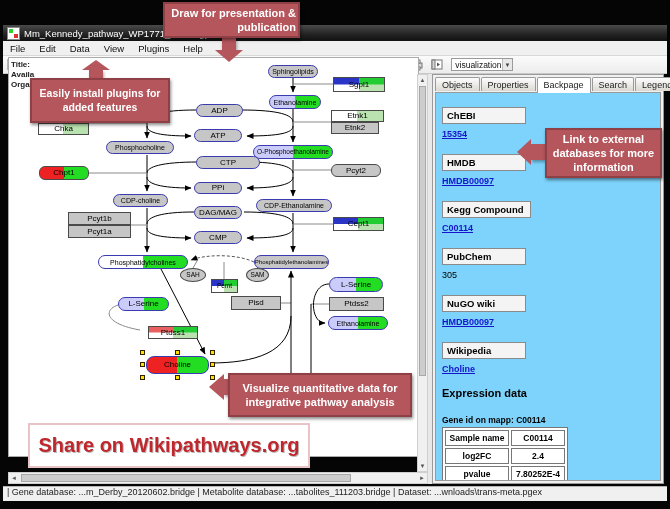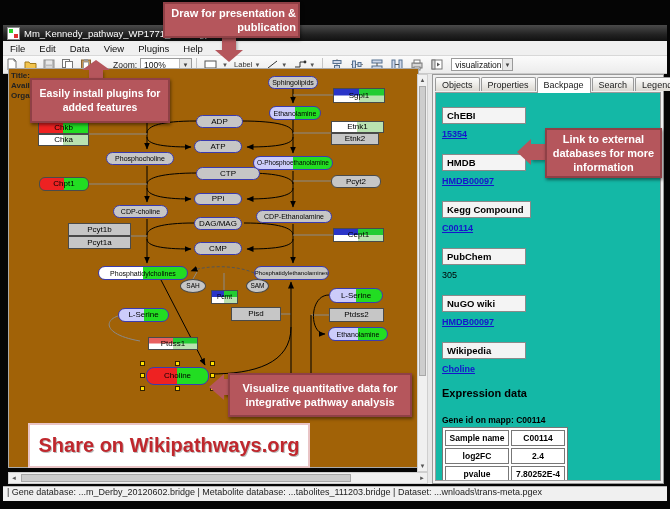--- a/index.html
+++ b/index.html
@@ -21,21 +21,21 @@
     border-bottom:1px solid #c9c9c9;display:flex;align-items:center;font-size:9px;color:#333;box-sizing:border-box;}
   .tbtn{height:15px;display:flex;align-items:center;justify-content:center;margin:0 1px;padding:0 2px;}
   .tsep{width:1px;height:13px;background:#c5c5c5;margin:0 4px;}
   .combo{background:#fff;border:1px solid #9a9a9a;height:13px;display:flex;align-items:center;
     font-size:8.5px;color:#111;padding-left:3px;box-sizing:border-box;}
   .combo .arrow{margin-left:auto;width:11px;height:100%;background:#e8e8e8;border-left:1px solid #bbb;
     display:flex;align-items:center;justify-content:center;font-size:6px;color:#444;}
   .dd{font-size:6px;color:#555;margin-left:2px;}
 
   
-  #canvas{left:8px;top:68px;width:409px;height:398px;background:#a16207;border:1px solid #aaa;
+  #canvas{left:8px;top:57px;width:409px;height:398px;background:#ffffff;border:1px solid #aaa;
     box-sizing:content-box;overflow:hidden;}
   .pw-node{position:absolute;display:flex;align-items:center;justify-content:center;
     font-size:8px;color:#000;text-align:center;line-height:1;box-sizing:border-box;overflow:hidden;white-space:nowrap;}
   .k-pill{border:1px solid #3b3bb0;border-radius:8px;}
   .k-box{border:1px solid #4a4a4a;}
   .k-ellipse{border:1px solid #4a4a4a;border-radius:50%;}
   .f-gray{background:#c6c6c6;}
   .f-redgreen{background:linear-gradient(90deg,#ee2222 0 50%,#22dd22 50% 100%);}
   .f-lavgreen{background:linear-gradient(90deg,#ccccfa 0 50%,#22dd22 50% 100%);}
   .f-whitegreen{background:linear-gradient(90deg,#fff 0 50%,#22dd22 50% 100%);}
@@ -60,21 +60,21 @@
   #vscroll{left:417px;top:74px;width:11px;height:398px;}
   #hscroll{left:8px;top:472px;width:420px;height:12px;}
   #splitter{left:428px;top:74px;width:4px;height:410px;background:#e8e8e8;}
 
   
   #rightpanel{left:432px;top:74px;width:232px;height:410px;background:#f0f0f0;border:1px solid #9a9a9a;box-sizing:border-box;}
   #tabs{position:absolute;left:2px;top:2px;right:2px;height:16px;display:flex;font-size:9px;color:#222;}
   .tab{padding:2px 6px 0 6px;border:1px solid #9a9a9a;border-bottom:none;background:linear-gradient(#fdfdfd,#dcd9d2);
     margin-right:1px;border-radius:2px 2px 0 0;height:14px;box-sizing:border-box;}
   .tab.active{background:#fff;font-weight:normal;height:16px;position:relative;z-index:2;}
-  #panel-content{position:absolute;left:2px;top:17px;right:2px;bottom:2px;background:#14b8a6;
+  #panel-content{position:absolute;left:2px;top:17px;right:2px;bottom:2px;background:#7dd3fc;
     border:1px solid #9a9a9a;overflow:hidden;padding:12px 0 16px 6px;box-sizing:border-box;}
   .bp-section{margin-bottom:13px;}
   .bp-header{display:inline-block;border:1px solid #8a8a8a;background:#f4f4f4;font-weight:bold;
     font-size:9.5px;color:#000;padding:2px 6px 2px 4px;min-width:72px;}
   .bp-value{margin-top:5px;font-size:9px;color:#000;}
   .bp-value .lnk{color:#1515cc;font-weight:bold;text-decoration:underline;}
   #expr-title{font-size:11px;font-weight:bold;color:#000;margin:2px 0 0 0;}
   #geneid-line{font-size:8.5px;font-weight:bold;color:#000;margin-top:16px;}
   #expr-table{border-collapse:separate;border-spacing:2px;border:1px solid #777;margin-top:2px;background:#fff;}
   #expr-table td{border:1px solid #777;font-size:8.5px;font-weight:bold;text-align:center;

